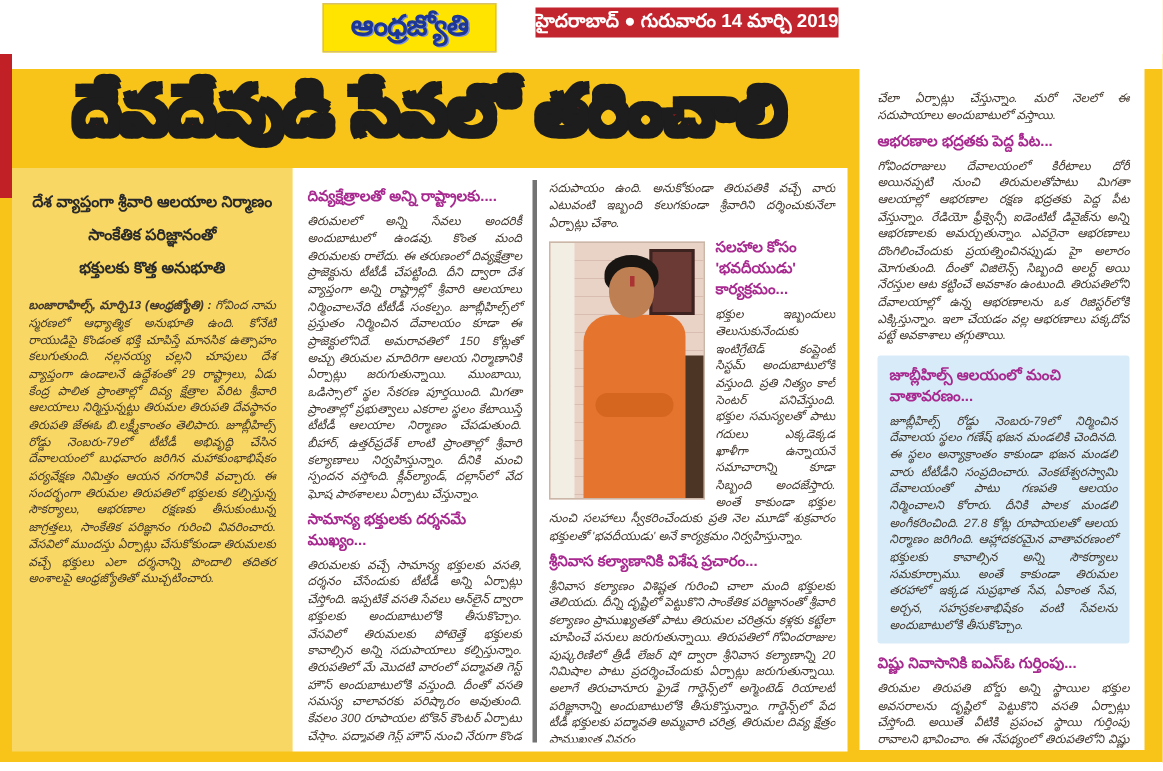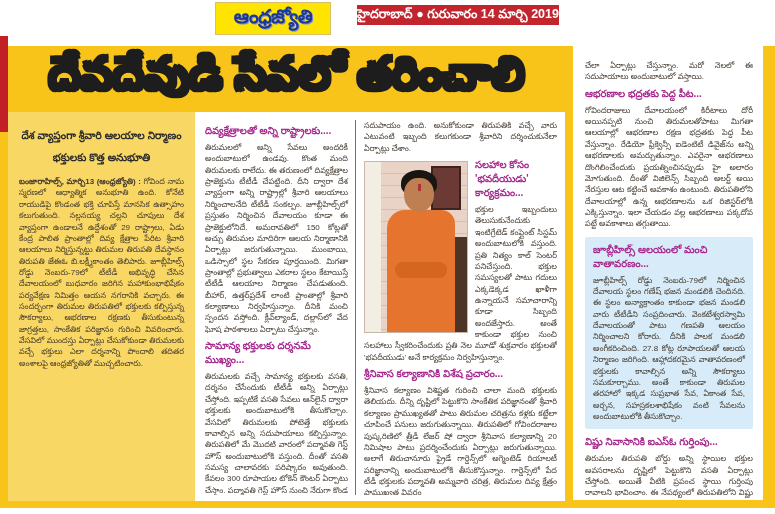--- a/index.html
+++ b/index.html
@@ -26,28 +26,28 @@
                    align-items:center; justify-content:center; }
   #headline-band h1 { font-size:45px; font-weight:bold; color:#b91c1c; white-space:nowrap;
                       -webkit-text-stroke:2.5px #1d1d1d;
                       text-shadow:2px 2px 0 #1d1d1d,-2px -2px 0 #1d1d1d,2px -2px 0 #1d1d1d,-2px 2px 0 #1d1d1d; }
 
   
   #col1 { left:8px; top:112px; width:187px; height:389px; background:#F8D765;
           padding:12px 11px; overflow:hidden; }
   .standfirst { text-align:center; font-weight:bold; color:#2a2a2a;
                 font-size:10.5px; line-height:2.1; margin-bottom:8px; }
-  .bodytxt { font-size:8px; line-height:1.42; color:#43392e; text-align:justify; }
+  .bodytxt { font-size:8px; line-height:1.42; color:#43392e; text-align:justify;font-style:italic; }
   .dateline { font-weight:bold; }
 
   
   #mid { left:195px; top:112px; width:370px; height:389px; background:#ffffff;
          padding:8px 8px 6px 10px; display:flex; overflow:hidden; }
   #col2 { width:150px; flex:none; padding-right:7px; overflow:hidden; }
-  #col3 { flex:1; padding-left:8px; border-left:1px solid #737373; overflow:hidden; }
+  #col3 { flex:1; padding-left:8px; border-left:3px solid #737373; overflow:hidden; }
   h3.sub { color:#A82A90; font-size:10px; font-weight:bold; margin:5px 0 3px 0; }
 
   
   #photo { float:left; width:104px; height:172px; margin:3px 7px 3px 0;
            position:relative; background:#E7CFC2; overflow:hidden; border:1px solid #cbb7a8; }
   #photo .bricks { position:absolute; inset:0;
       background:repeating-linear-gradient(180deg,#E9D3C6 0 11px,#d9bdb0 11px 12px); }
   #photo .pillar { position:absolute; left:0; top:0; width:16px; height:100%; background:#F3EEE3; }
   #photo .frame  { position:absolute; right:6px; top:4px; width:30px; height:44px;
                    background:#6b3a34; border:2px solid #3c2320; }
@@ -86,20 +86,21 @@
   </div>
 </div>
 
 <div class="abs" id="headline-band">
   <h1>దేవదేవుడి సేవలో తరించాలి</h1>
 </div>
 
 <div class="abs" id="col1">
   <div class="standfirst">
     <div>దేశ వ్యాప్తంగా శ్రీవారి ఆలయాల నిర్మాణం</div>
+    <div>సాంకేతిక పరిజ్ఞానంతో</div>
     <div>భక్తులకు కొత్త అనుభూతి</div>
   </div>
   <p class="bodytxt">
     <span class="dateline">బంజారాహిల్స్, మార్చి13 (ఆంధ్రజ్యోతి) :</span>
     <span>గోవింద నామ స్మరణలో ఆధ్యాత్మిక అనుభూతి ఉంది. కోనేటి రాయుడిపై కొండంత భక్తి చూపిస్తే మానసిక ఉత్సాహం కలుగుతుంది. నల్లనయ్య చల్లని చూపులు దేశ వ్యాప్తంగా ఉండాలనే ఉద్దేశంతో 29 రాష్ట్రాలు, ఏడు కేంద్ర పాలిత ప్రాంతాల్లో దివ్య క్షేత్రాల పేరిట శ్రీవారి ఆలయాలు నిర్మిస్తున్నట్టు తిరుమల తిరుపతి దేవస్థానం తిరుపతి జేఈఓ బి.లక్ష్మీకాంతం తెలిపారు. జూబ్లీహిల్స్ రోడ్డు నెంబరు-79లో టీటీడీ అభివృద్ధి చేసిన దేవాలయంలో బుధవారం జరిగిన మహాకుంభాభిషేకం పర్యవేక్షణ నిమిత్తం ఆయన నగరానికి వచ్చారు. ఈ సందర్భంగా తిరుమల తిరుపతిలో భక్తులకు కల్పిస్తున్న సౌకర్యాలు, ఆభరణాల రక్షణకు తీసుకుంటున్న జాగ్రత్తలు, సాంకేతిక పరిజ్ఞానం గురించి వివరించారు. వేసవిలో ముందస్తు ఏర్పాట్లు చేసుకోకుండా తిరుమలకు వచ్చే భక్తులు ఎలా దర్శనాన్ని పొందాలి తదితర అంశాలపై ఆంధ్రజ్యోతితో ముచ్చటించారు.</span>
   </p>
 </div>
 
 <div class="abs" id="mid">
   <div id="col2">

